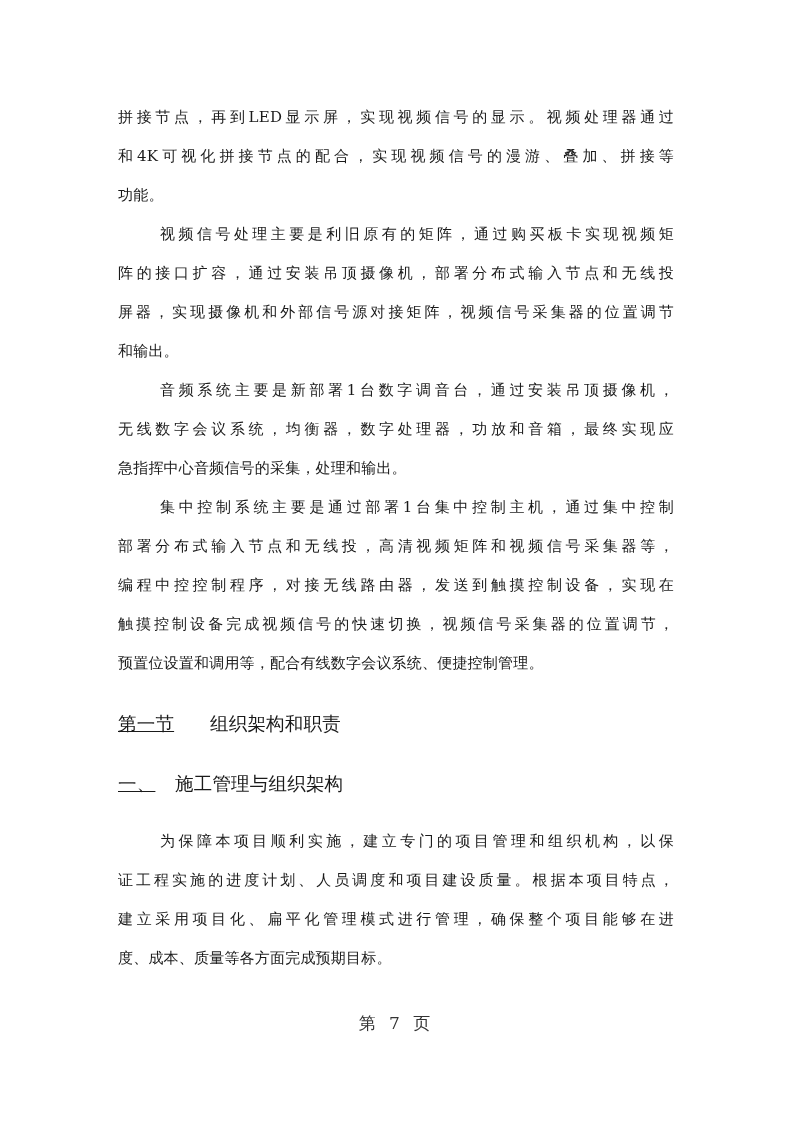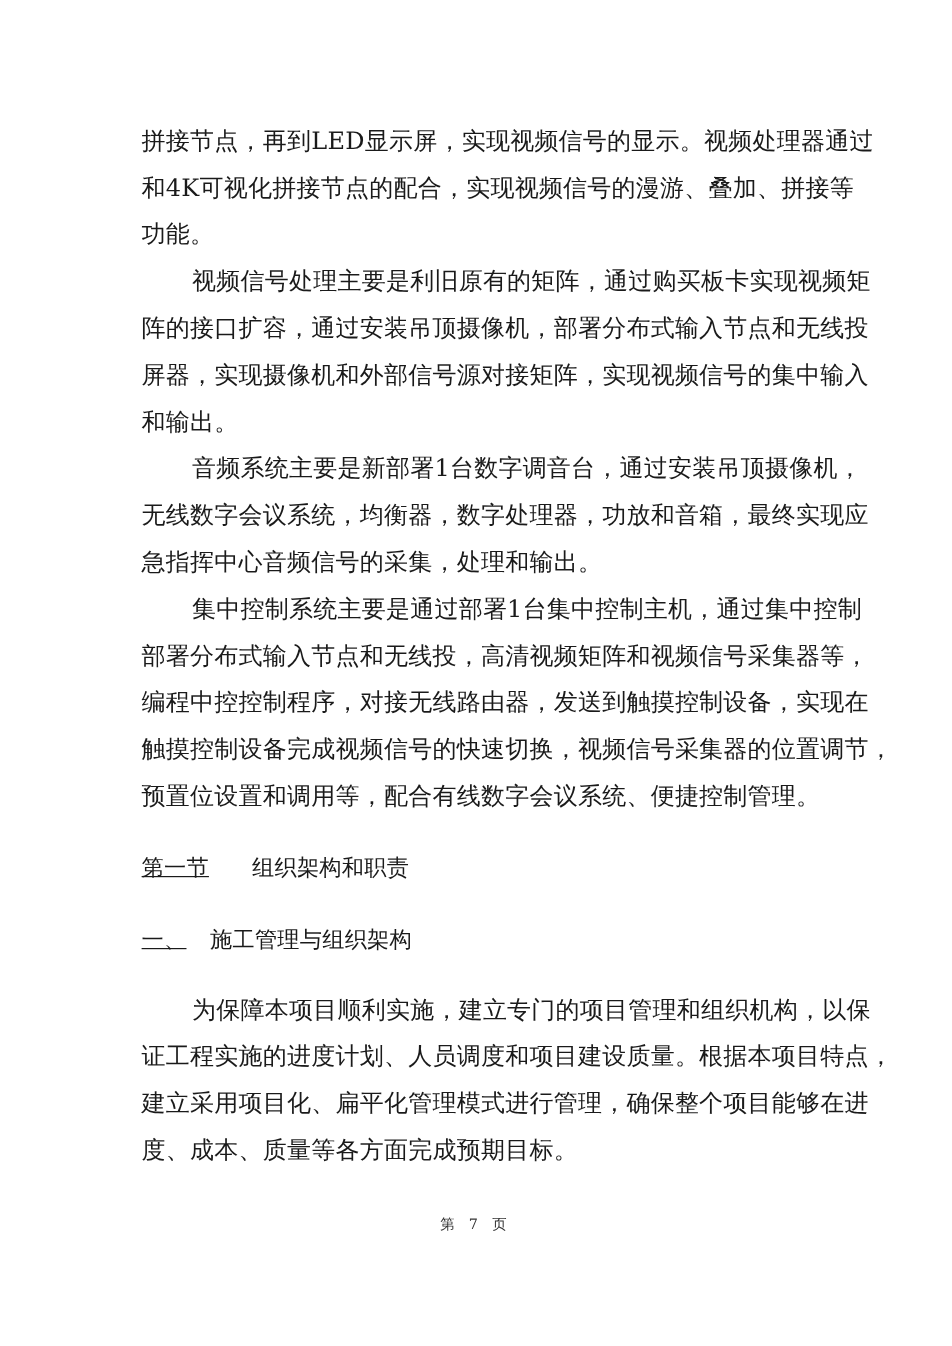--- a/index.html
+++ b/index.html
@@ -1,37 +1,37 @@
 <!DOCTYPE html>
 <html><head>
 <meta charset="utf-8">
 <style>
   html, body { margin: 0; padding: 0; background: #ffffff; }
   body { width: 793px; height: 1122px; position: relative; overflow: hidden;
          font-family: "DejaVu Serif", "Liberation Serif", serif; color: #1a1a1a; }
   .page { position: absolute; left: 0; top: 0; width: 793px; height: 1122px; background: #fff; }
   .content { position: absolute; left: 118px; top: 98px; width: 556px; }
-  .line { position: absolute; left: 0; white-space: nowrap; font-size: 20px; height: 39px; line-height: 39px; letter-spacing: 0.2px; }
+  .line { position: absolute; left: 0; white-space: nowrap; font-size: 15px; height: 39px; line-height: 39px; letter-spacing: 0.2px; }
   .line.justify { width: 556px; text-align: justify; text-align-last: justify; }
   .heading { font-size: 18.5px; }
   .heading .num { display: inline-block; text-decoration: underline; }
-  .footer { position: absolute; top: 1012px; left: 0; width: 793px; text-align: center; font-size: 12px; color: #333; letter-spacing: 4px; }
+  .footer { position: absolute; top: 1012px; left: 0; width: 793px; text-align: center; font-size: 17px; color: #333; letter-spacing: 4px; }
 </style>
 </head>
 <body>
 
 <div class="page">
   <div class="content">
     <div class="line justify" style="top:0px">拼接节点，再到LED显示屏，实现视频信号的显示。视频处理器通过</div>
     <div class="line justify" style="top:39px">和4K可视化拼接节点的配合，实现视频信号的漫游、叠加、拼接等</div>
     <div class="line" style="top:78px">功能。</div>
 
     <div class="line justify" style="top:117px; left:42px; width:514px">视频信号处理主要是利旧原有的矩阵，通过购买板卡实现视频矩</div>
     <div class="line justify" style="top:156px">阵的接口扩容，通过安装吊顶摄像机，部署分布式输入节点和无线投</div>
-    <div class="line justify" style="top:195px">屏器，实现摄像机和外部信号源对接矩阵，实现视频信号的集中输入</div>
+    <div class="line justify" style="top:195px">屏器，实现摄像机和外部信号源对接矩阵，视频信号采集器的位置调节</div>
     <div class="line" style="top:234px">和输出。</div>
 
     <div class="line justify" style="top:273px; left:42px; width:514px">音频系统主要是新部署1台数字调音台，通过安装吊顶摄像机，</div>
     <div class="line justify" style="top:312px">无线数字会议系统，均衡器，数字处理器，功放和音箱，最终实现应</div>
     <div class="line" style="top:351px">急指挥中心音频信号的采集，处理和输出。</div>
 
     <div class="line justify" style="top:390px; left:42px; width:514px">集中控制系统主要是通过部署1台集中控制主机，通过集中控制</div>
     <div class="line justify" style="top:429px">部署分布式输入节点和无线投，高清视频矩阵和视频信号采集器等，</div>
     <div class="line justify" style="top:468px">编程中控控制程序，对接无线路由器，发送到触摸控制设备，实现在</div>
     <div class="line justify" style="top:507px">触摸控制设备完成视频信号的快速切换，视频信号采集器的位置调节，</div>

